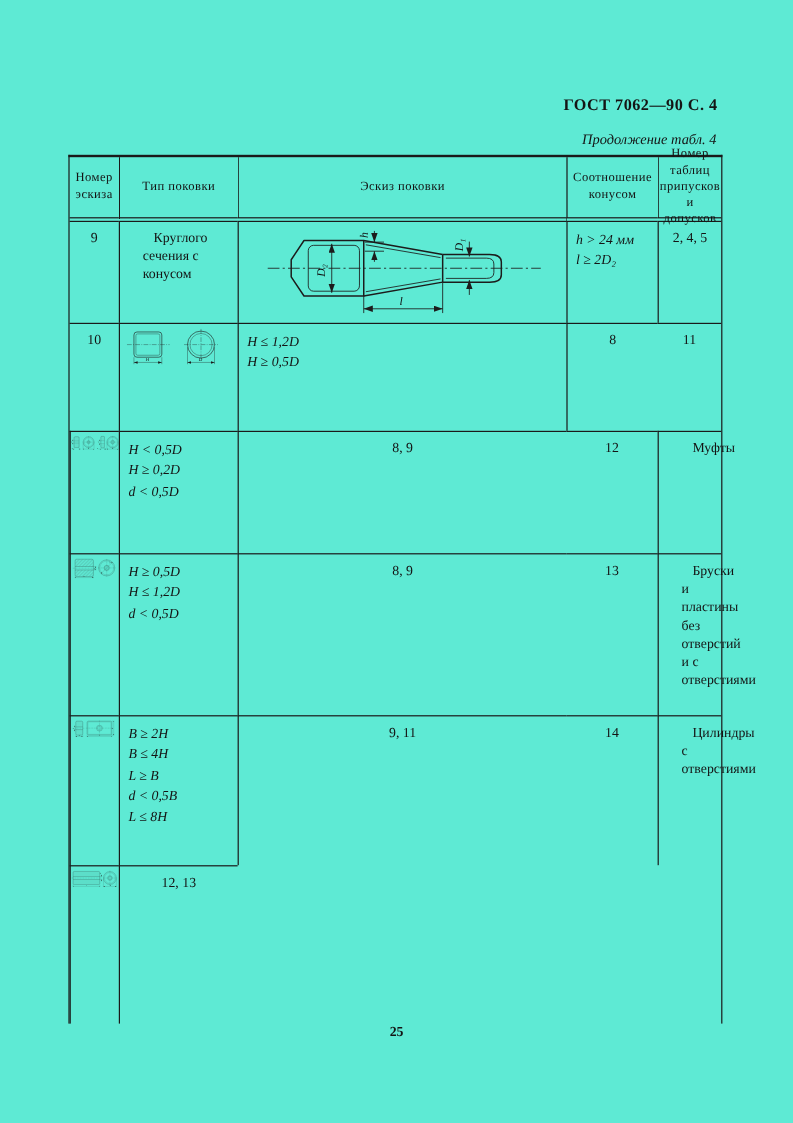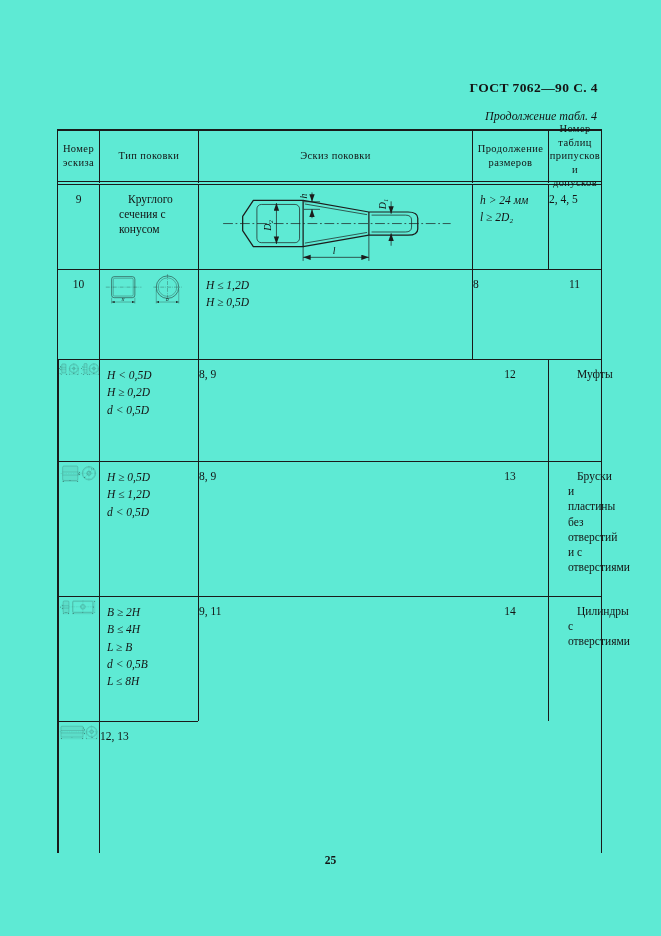--- a/index.html
+++ b/index.html
@@ -14,21 +14,21 @@
   .cell{position:relative;box-sizing:border-box;min-width:0;}
   .vl{border-left:1px solid #1a1a1a;}
   .hd{border-bottom:4px double #1a1a1a;display:flex;align-items:center;justify-content:center;
       text-align:center;font-size:10.5px;line-height:1.3;letter-spacing:.4px;padding:2px 1px;}
   .bt{border-top:1px solid #1a1a1a;}
   .numc{font-size:11.5px;text-align:center;padding-top:8px;}
   .typc{font-size:11.5px;line-height:1.32;padding:7px 2px 0 19px;}
   .typc p{margin:0;text-indent:9px;}
   .skc{display:flex;justify-content:center;align-items:flex-start;padding-top:3px;}
   .relc{font-size:11.5px;font-style:italic;line-height:1.5;padding:7px 2px 0 7px;}
-  .tabc{font-size:11.5px;padding-top:8px;}
+  .tabc{font-size:11.5px;text-align:center;padding-top:8px;}
   .pageno{position:absolute;top:854px;left:0;width:661px;text-align:center;font-size:11.5px;font-weight:bold;}
   svg .ol{fill:none;stroke:#1c1c1c;stroke-width:1.4;stroke-linejoin:round;}
   svg .th{fill:none;stroke:#1c1c1c;stroke-width:.8;}
   svg .dim{fill:none;stroke:#1c1c1c;stroke-width:.8;}
   svg .cl{fill:none;stroke:#1c1c1c;stroke-width:.8;stroke-dasharray:11 3 2 3;}
   svg .hf{stroke:none;}
   svg text{font-family:"Liberation Serif","DejaVu Serif",serif;font-style:italic;font-size:11px;fill:#111;}
 </style>
 </head>
 <body>
@@ -36,21 +36,21 @@
 <div class="page">
 
   <div class="doc-ref">ГОСТ 7062—90 С. 4</div>
   <div class="cont-note">Продолжение табл. 4</div>
 
   <div class="tbl">
 
     <div class="cell hd">Номер эскиза</div>
     <div class="cell hd vl">Тип поковки</div>
     <div class="cell hd vl">Эскиз поковки</div>
-    <div class="cell hd vl">Продолжение размеров</div>
+    <div class="cell hd vl">Соотношение конусом</div>
     <div class="cell hd vl">Номер таблиц припусков и допусков</div>
 
     <div class="cell numc">9</div>
     <div class="cell typc vl">
         <p>Круглого сечения с конусом</p>
       </div>
     <div class="cell skc vl">
       <svg width="240" viewBox="0 0 270 88">
         <defs>
           <marker id="m9" markerWidth="10" markerHeight="8" refX="8.5" refY="3" orient="auto-start-reverse" markerUnits="userSpaceOnUse">

